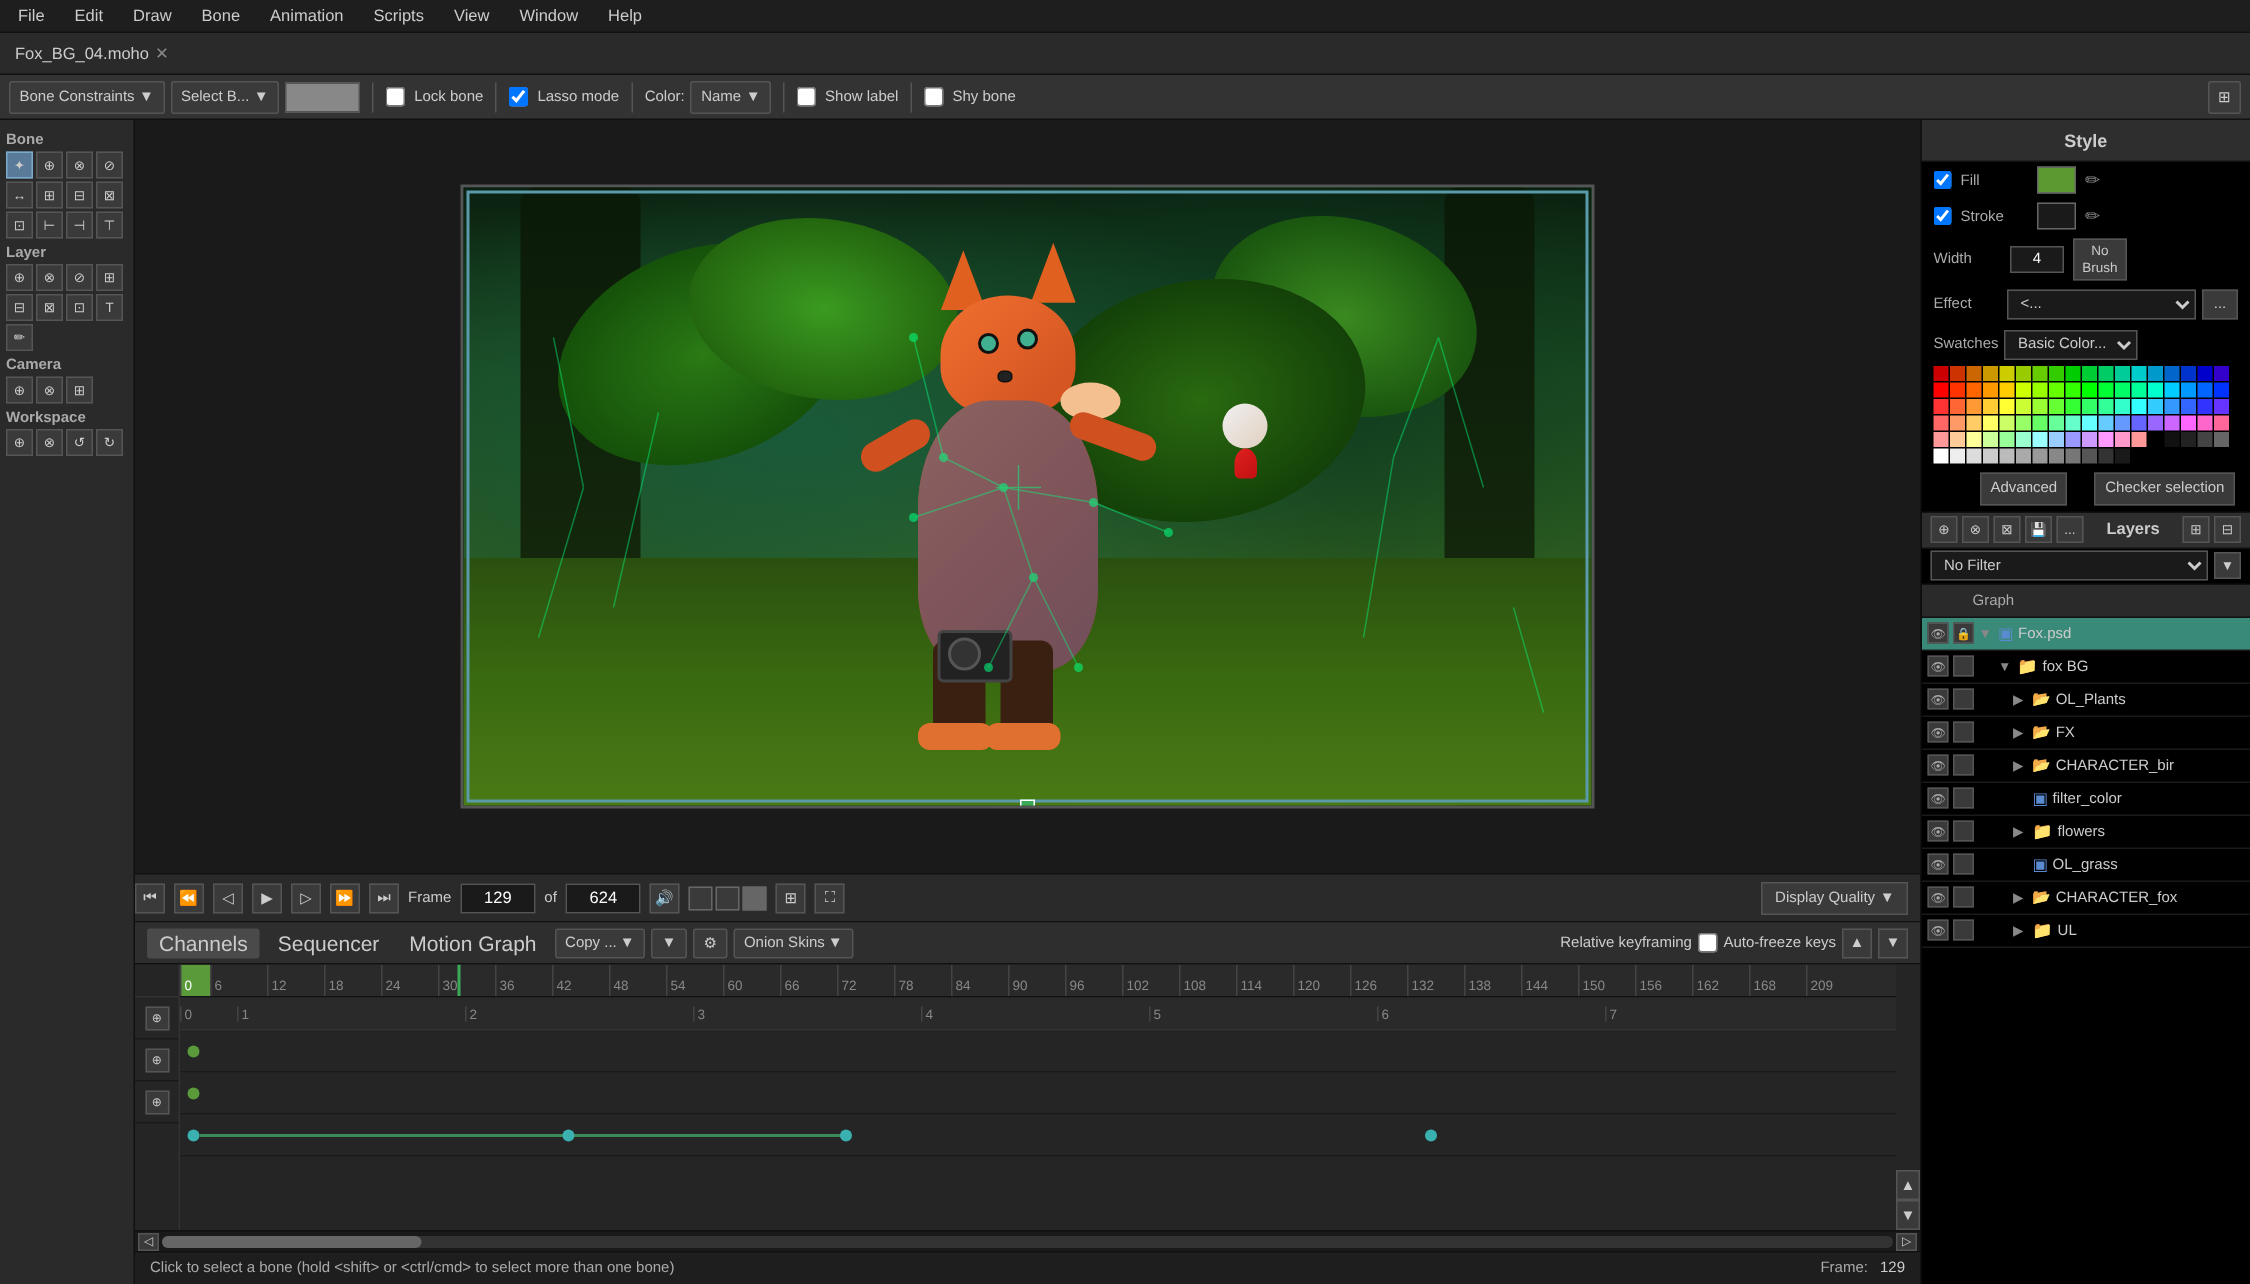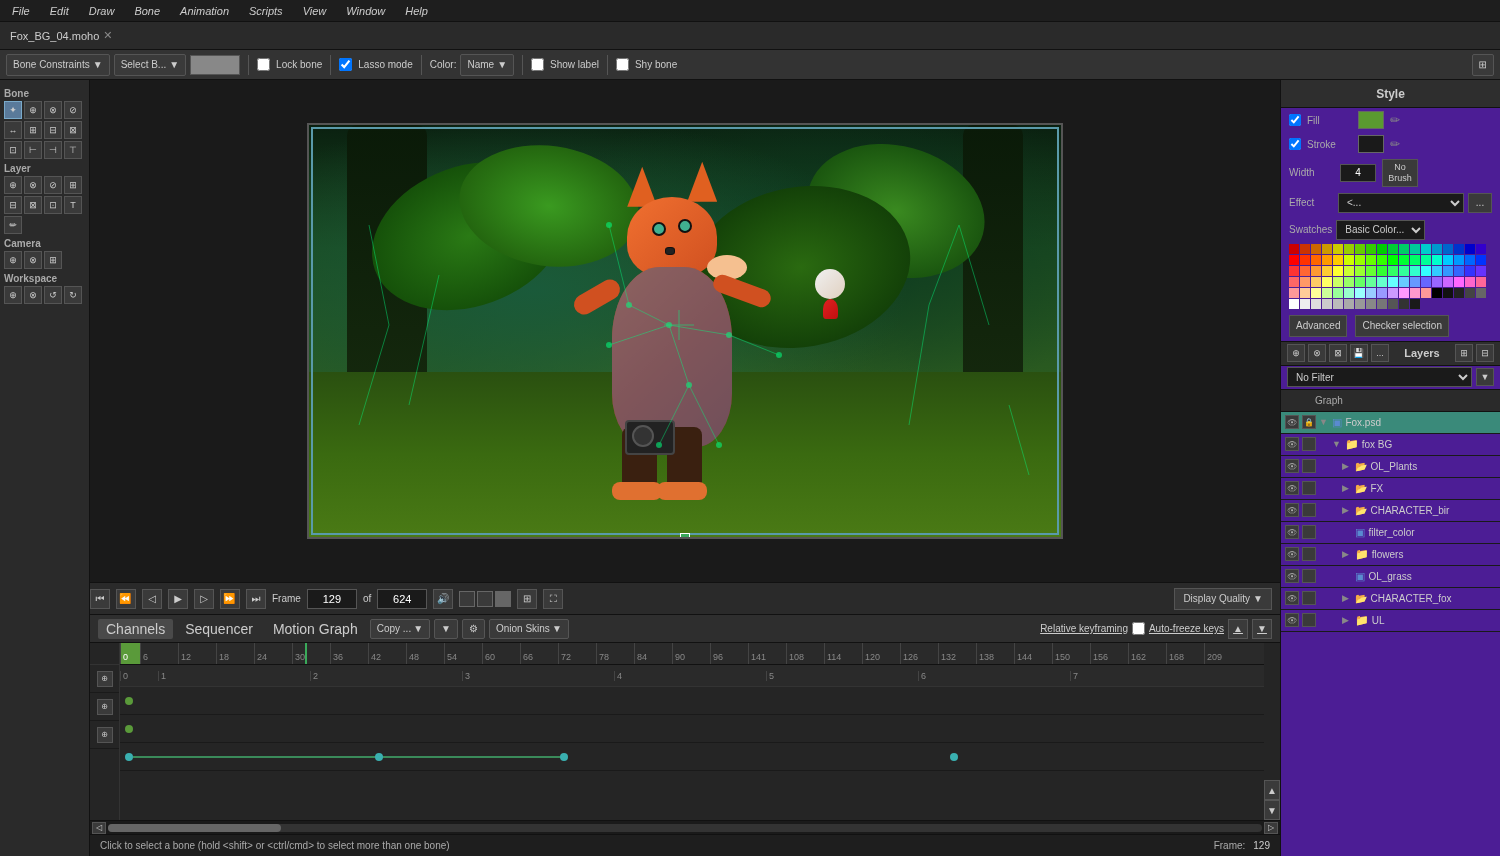--- a/index.html
+++ b/index.html
@@ -23,21 +23,20 @@
       height: 22px;
       padding: 0 8px;
       gap: 12px;
       flex-shrink: 0;
       border-bottom: 1px solid #111;
     }
     .menu-item {
       color: #ccc;
       cursor: pointer;
       padding: 2px 4px;
-      font-style: italic;
     }
 
     
     .title-bar {
       background: #2a2a2a;
       height: 28px;
       display: flex;
       align-items: center;
       padding: 0 10px;
       border-bottom: 1px solid #111;
@@ -322,21 +321,20 @@
       display: flex;
       align-items: center;
       gap: 2px;
       border-radius: 2px;
     }
     .tl-header-right {
       margin-left: auto;
       display: flex;
       align-items: center;
       gap: 4px;
-      text-decoration: underline;
     }
 
     
     .timeline-ruler {
       height: 22px;
       background: #2a2a2a;
       border-bottom: 1px solid #111;
       display: flex;
       align-items: center;
       overflow: hidden;
@@ -421,21 +419,21 @@
       padding: 0 10px;
       border-top: 1px solid #111;
       flex-shrink: 0;
       gap: 8px;
     }
     .status-text { color: #aaa; font-size: 10px; }
 
     
     .style-panel {
       width: 220px;
-      background: #4c1d95;
+      background: #000000;
       border-left: 1px solid #111;
       flex-shrink: 0;
       display: flex;
       flex-direction: column;
       overflow: hidden;
     }
     .style-title {
       height: 28px;
       background: #2e2e2e;
       display: flex;
@@ -551,22 +549,23 @@
       background: #3a3a3a;
       border: 1px solid #555;
       color: #ccc;
       font-size: 10px;
       padding: 2px 10px;
       cursor: pointer;
       height: 22px;
     }
     .swatch-extra-row {
       display: flex;
-      gap: 8px;
+      gap: 18px;
       padding: 2px 8px 4px;
+      margin-left: 31px;
     }
     .swatch-extra-btn {
       background: #3a3a3a;
       border: 1px solid #555;
       color: #ccc;
       font-size: 10px;
       padding: 2px 6px;
       cursor: pointer;
       height: 22px;
     }
@@ -975,21 +974,21 @@
               <div class="ruler-mark">42</div>
               <div class="ruler-mark">48</div>
               <div class="ruler-mark">54</div>
               <div class="ruler-mark">60</div>
               <div class="ruler-mark">66</div>
               <div class="ruler-mark">72</div>
               <div class="ruler-mark">78</div>
               <div class="ruler-mark">84</div>
               <div class="ruler-mark">90</div>
               <div class="ruler-mark">96</div>
-              <div class="ruler-mark">141</div>
+              <div class="ruler-mark">102</div>
               <div class="ruler-mark">108</div>
               <div class="ruler-mark">114</div>
               <div class="ruler-mark">120</div>
               <div class="ruler-mark">126</div>
               <div class="ruler-mark">132</div>
               <div class="ruler-mark">138</div>
               <div class="ruler-mark">144</div>
               <div class="ruler-mark">150</div>
               <div class="ruler-mark">156</div>
               <div class="ruler-mark">162</div>

